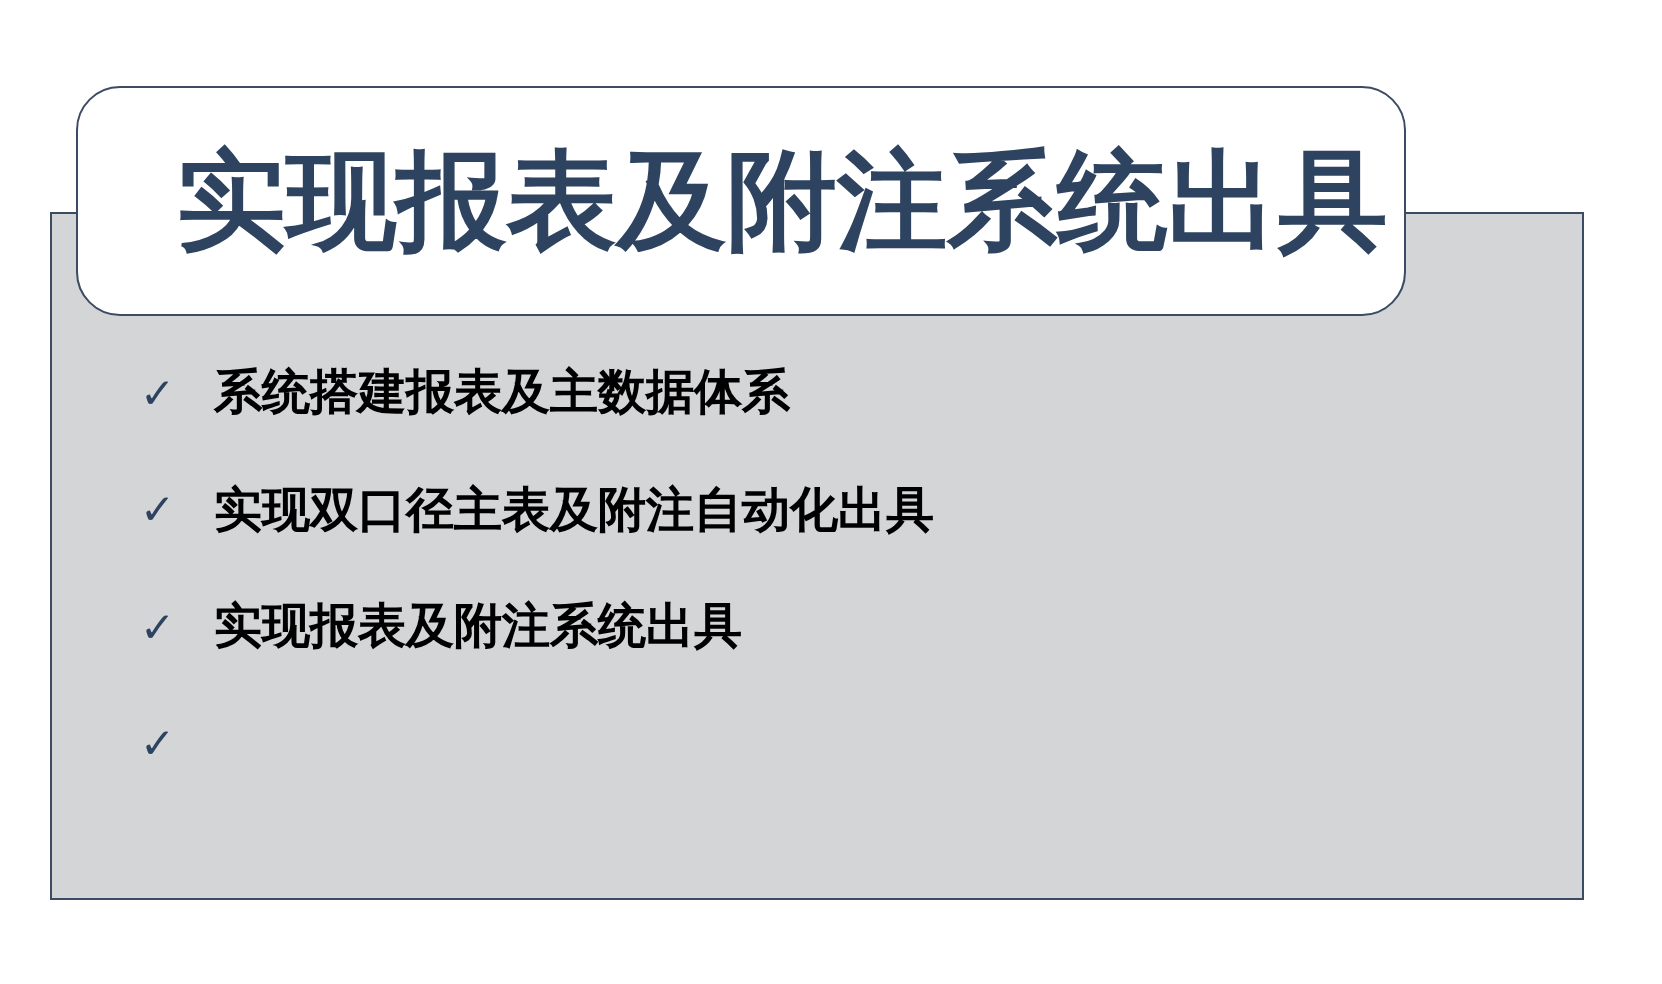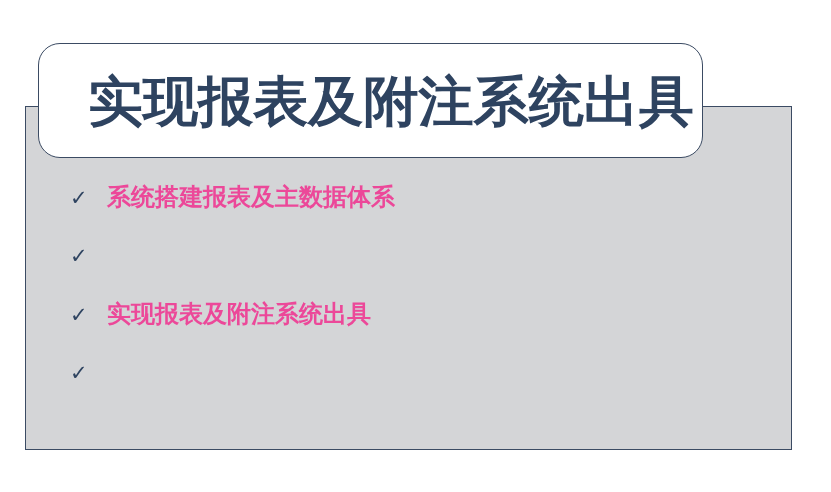--- a/index.html
+++ b/index.html
@@ -76,21 +76,21 @@
   }
   .bullet-check {
     width: 37px;
     flex: 0 0 37px;
     color: #2e4360;
     font-size: 21px;
     font-weight: 400;
     line-height: 1;
   }
   .bullet-label {
-    color: #ec4899;
+    color: #000000;
     font-size: 24px;
     font-weight: 700;
     line-height: 1;
     white-space: nowrap;
   }
 </style>
 </head>
 <body>
 
 <div id="slide">
@@ -103,20 +103,21 @@
 
   <div id="bullet-list">
 
     <div class="bullet-row">
       <span class="bullet-check">✓</span>
       <span class="bullet-label">系统搭建报表及主数据体系</span>
     </div>
 
     <div class="bullet-row">
       <span class="bullet-check">✓</span>
+      <span class="bullet-label">实现双口径主表及附注自动化出具</span>
     </div>
 
     <div class="bullet-row">
       <span class="bullet-check">✓</span>
       <span class="bullet-label">实现报表及附注系统出具</span>
     </div>
 
     <div class="bullet-row">
       <span class="bullet-check">✓</span>
     </div>

